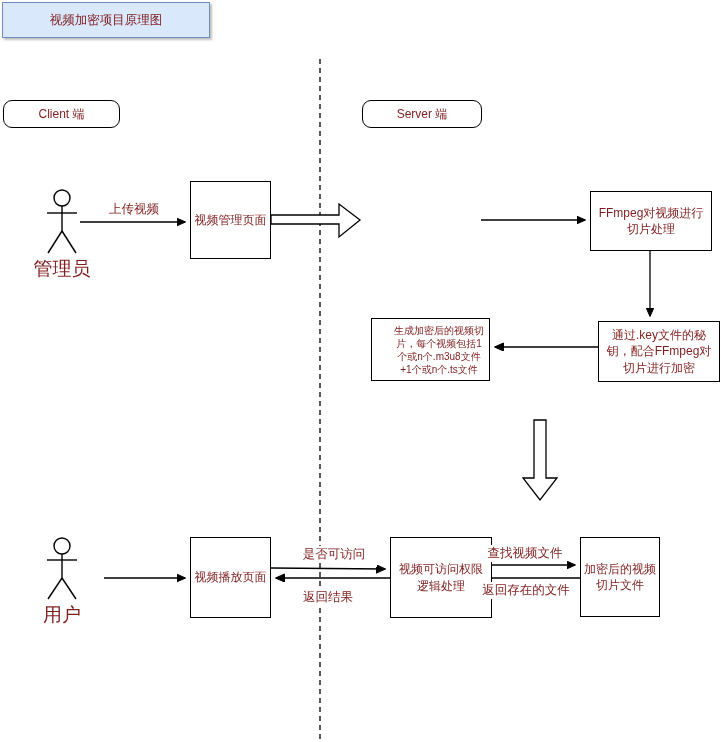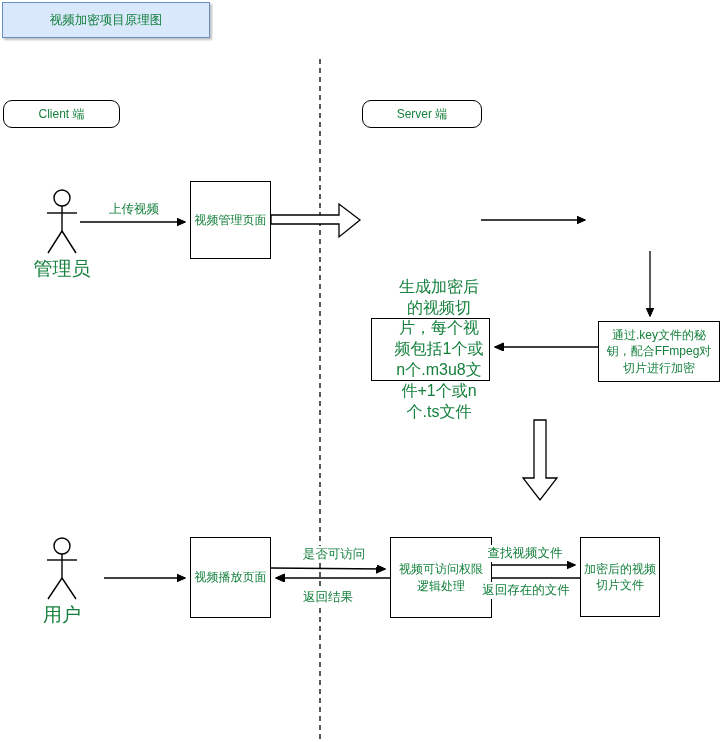--- a/index.html
+++ b/index.html
@@ -1,18 +1,18 @@
 <!DOCTYPE html>
 <html><head>
 <meta charset="utf-8">
 <style>
   html,body{margin:0;padding:0;background:#fff;}
   .canvas{
     position:relative;width:721px;height:742px;background:#ffffff;
-    font-family:"Liberation Sans",sans-serif;color:#15803d;overflow:hidden;
+    font-family:"Liberation Sans",sans-serif;color:#7f1d1d;overflow:hidden;
   }
   .box{
     position:absolute;border:1px solid #000;background:#fff;
     display:flex;align-items:center;justify-content:center;text-align:center;
     font-size:12px;line-height:1.35;box-sizing:border-box;padding:2px 3px;
   }
   .lane{border-radius:9px;}
   .title-box{
     background:#dae8fc;border:1px solid #6c8ebf;
     box-shadow:2px 2px 2px rgba(0,0,0,0.25);font-size:12.5px;
@@ -70,22 +70,23 @@
 
   <div class="box title-box" style="left: 2px; top: 2px; width: 208px; height: 36px; background: rgb(218, 232, 252); border-color: rgb(108, 142, 191);">视频加密项目原理图</div>
 
   <div class="box lane" style="left:3px;top:100px;width:117px;height:28px;">Client 端</div>
   <div class="box lane" style="left:362px;top:100px;width:120px;height:28px;">Server 端</div>
 
   <div class="lbl actor-lbl" style="left:62px;top:256px;">管理员</div>
   <div class="lbl actor-lbl" style="left:62px;top:602px;">用户</div>
 
   <div class="box" style="left:190px;top:181px;width:81px;height:78px;">视频管理页面</div>
+  <div class="box" style="left:590px;top:191px;width:122px;height:60px;">FFmpeg对视频进行切片处理</div>
   <div class="box" style="left:598px;top:321px;width:122px;height:61px;">通过.key文件的秘钥，配合FFmpeg对切片进行加密</div>
-  <div class="box" style="left:371px;top:318px;width:119px;height:63px;font-size:16px;line-height:1.3;padding-left:20px;">生成加密后的视频切片，每个视频包括1个或n个.m3u8文件+1个或n个.ts文件</div>
+  <div class="box" style="left:371px;top:318px;width:119px;height:63px;font-size:10px;line-height:1.3;padding-left:20px;">生成加密后的视频切片，每个视频包括1个或n个.m3u8文件+1个或n个.ts文件</div>
   <div class="box" style="left:190px;top:537px;width:81px;height:81px;text-align:center;">视频播放页面</div>
   <div class="box" style="left:390px;top:537px;width:102px;height:81px;">视频可访问权限逻辑处理</div>
   <div class="box" style="left:580px;top:537px;width:80px;height:80px;">加密后的视频切片文件</div>
 
   <div class="lbl" style="left:134px;top:201px;">上传视频</div>
   <div class="lbl" style="left:334px;top:546px;">是否可访问</div>
   <div class="lbl" style="left:328px;top:589px;">返回结果</div>
   <div class="lbl" style="left:525px;top:545px;">查找视频文件</div>
   <div class="lbl" style="left:526px;top:582px;">返回存在的文件</div>
 

